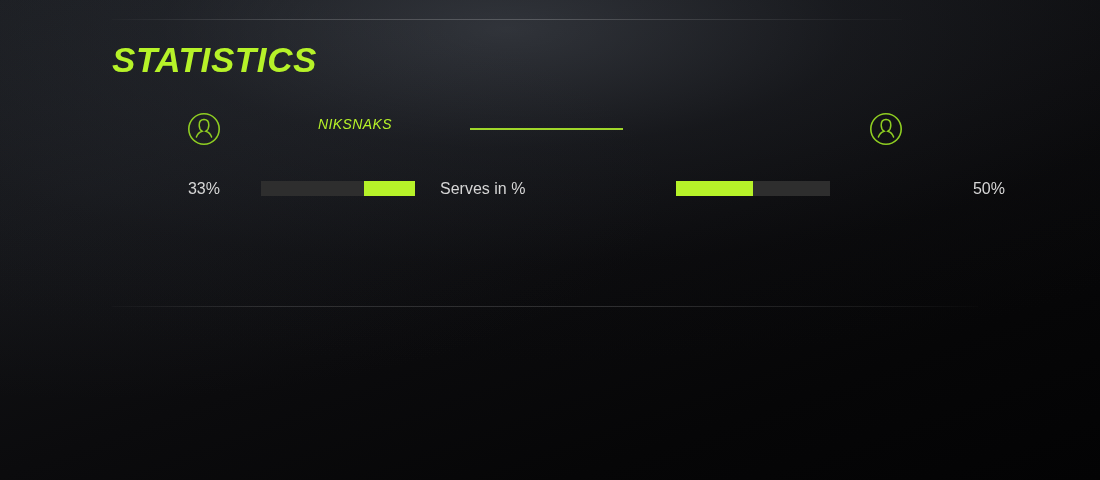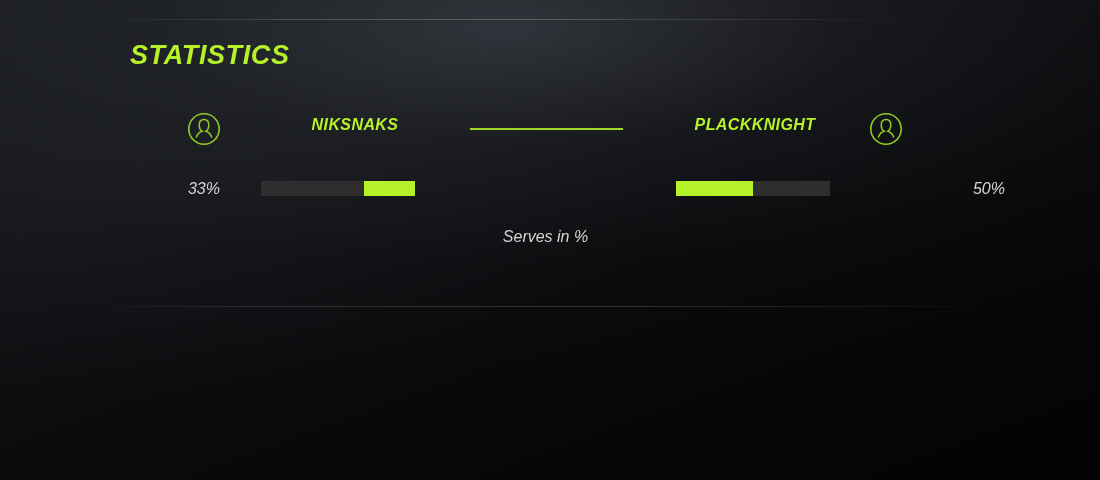--- a/index.html
+++ b/index.html
@@ -42,27 +42,26 @@
     top: 306px;
     width: 866px;
     background: linear-gradient(to right, rgba(255,255,255,0.02) 0%, rgba(255,255,255,0.13) 18%, rgba(255,255,255,0.15) 60%, rgba(255,255,255,0.05) 92%, rgba(255,255,255,0.01) 100%);
   }
 
   
   #page-title {
     position: absolute;
     left: 112px;
     top: 40px;
-    font-size: 27px;
+    font-size: 35px;
     font-weight: bold;
     font-style: italic;
     letter-spacing: 0.6px;
     color: #b6f229;
     white-space: nowrap;
-    margin-left: 18px;
   }
 
   
   #header-row {
     position: absolute;
     left: 0;
     top: 112px;
     width: 1100px;
     height: 36px;
   }
@@ -71,22 +70,22 @@
     top: 0;
     width: 34px;
     height: 34px;
   }
   #avatar-left  { left: 187px; }
   #avatar-right { left: 869px; }
 
   .player-name {
     position: absolute;
     top: 4px;
-    font-size: 16px;
-    font-weight: bold;
+    font-size: 14px;
+    font-weight: normal;
     font-style: italic;
     letter-spacing: 0.4px;
     color: #b6f229;
     white-space: nowrap;
   }
   #player-name-left {
     left: 240px;
     width: 230px;
     text-align: center;
   }
@@ -108,21 +107,20 @@
   
   #stats-table {
     position: absolute;
     left: 0;
     top: 176px;
     width: 1100px;
   }
   .stat-row {
     position: relative;
     height: 29px;
-    font-style: italic;
   }
 
   .value {
     position: absolute;
     top: 0;
     font-size: 16px;
     color: #d6d6d6;
     line-height: 25px;
     white-space: nowrap;
   }
@@ -155,26 +153,24 @@
     background: #b6f229;
   }
   .bar-left .bar-fill  { right: 0; }
   .bar-right .bar-fill { left: 0; }
 
   .stat-label {
     position: absolute;
     left: 440px;
     top: 0;
     width: 211px;
-    text-align: center;
     font-size: 16px;
     color: #d6d6d6;
     line-height: 25px;
     white-space: nowrap;
-    margin-top: 48px;
   }
 </style>
 </head>
 <body>
 
 <div id="stage">
 
   <div class="divider" id="divider-top"></div>
 
   <div id="page-title">STATISTICS</div>
@@ -184,21 +180,20 @@
     <span class="avatar-icon" id="avatar-left">
       <svg viewBox="0 0 34 34" width="34" height="34" aria-hidden="true">
         <circle cx="17" cy="17" r="15.2" fill="none" stroke="#8fce22" stroke-width="1.6"></circle>
         <path d="M17 7.6 C13.9 7.6 12.2 10.0 12.2 13.2 C12.2 16.0 13.6 18.3 15.1 19.2 C12.4 20.1 10.3 22.3 9.4 25.1" fill="none" stroke="#8fce22" stroke-width="1.5" stroke-linecap="round"></path>
         <path d="M17 7.6 C20.1 7.6 21.8 10.0 21.8 13.2 C21.8 16.0 20.4 18.3 18.9 19.2 C21.6 20.1 23.7 22.3 24.6 25.1" fill="none" stroke="#8fce22" stroke-width="1.5" stroke-linecap="round"></path>
       </svg>
     </span>
 
     <div class="player-name" id="player-name-left">NIKSNAKS</div>
 
-    <div class="player-name" id="player-name-right">PLACKKNIGHT</div>
 
     <span class="avatar-icon" id="avatar-right">
       <svg viewBox="0 0 34 34" width="34" height="34" aria-hidden="true">
         <circle cx="17" cy="17" r="15.2" fill="none" stroke="#8fce22" stroke-width="1.6"></circle>
         <path d="M17 7.6 C13.9 7.6 12.2 10.0 12.2 13.2 C12.2 16.0 13.6 18.3 15.1 19.2 C12.4 20.1 10.3 22.3 9.4 25.1" fill="none" stroke="#8fce22" stroke-width="1.5" stroke-linecap="round"></path>
         <path d="M17 7.6 C20.1 7.6 21.8 10.0 21.8 13.2 C21.8 16.0 20.4 18.3 18.9 19.2 C21.6 20.1 23.7 22.3 24.6 25.1" fill="none" stroke="#8fce22" stroke-width="1.5" stroke-linecap="round"></path>
       </svg>
     </span>
   </div>
 

